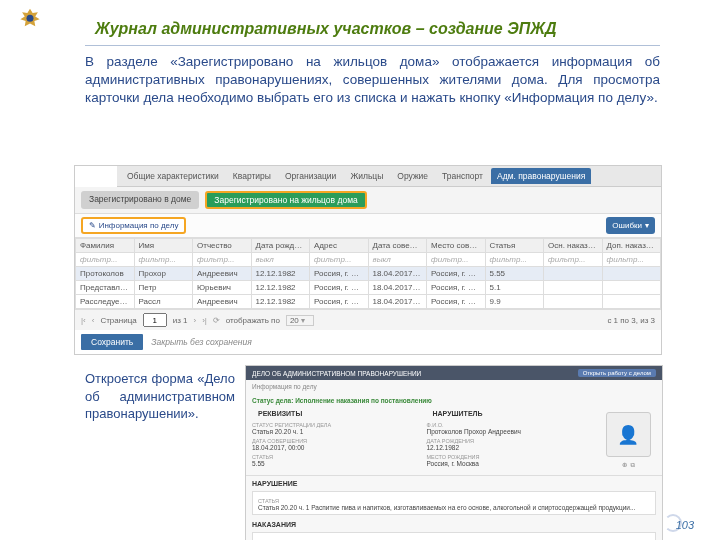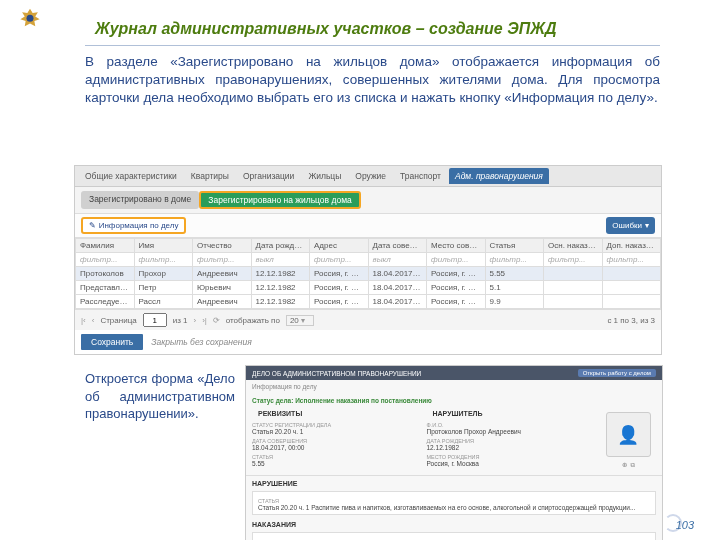--- a/index.html
+++ b/index.html
@@ -2,24 +2,24 @@
 <html><head>
 <meta charset="utf-8">
 <style>
   * { box-sizing: border-box; margin: 0; padding: 0; }
   body { width: 720px; height: 540px; font-family: Arial, sans-serif; background: #fff; color: #333; font-size: 10px; position: relative; overflow: hidden; }
   .emblem { position: absolute; top: 6px; left: 16px; width: 28px; height: 28px; }
   .title { position: absolute; top: 20px; left: 95px; font-size: 16px; font-weight: bold; color: #4d7c0f; font-style: italic; }
   .divider { position: absolute; top: 45px; left: 85px; right: 60px; height: 1px; background: #b0c0d8; }
   .intro { position: absolute; top: 53px; left: 85px; right: 60px; font-size: 13.5px; color: #2a4a8a; line-height: 1.35; text-align: justify; }
   .shot1 { position: absolute; top: 165px; left: 74px; width: 588px; background: #fff; border: 1px solid #ccc; font-size: 8.5px; }
-  .tabs { display: flex; background: #e8e8e8; border-bottom: 1px solid #ccc; padding: 2px 4px; gap: 2px; flex-wrap: wrap; }
+  .tabs { display: flex; background: #e8e8e8; border-bottom: 1px solid #ccc; padding: 2px 4px; gap: 2px; flex-wrap: wrap; margin-left: 42px; }
   .tab { padding: 3px 6px; color: #555; cursor: pointer; border-radius: 2px 2px 0 0; }
-  .tab.active { background: #3a6ea5; color: #fff; font-style: italic; }
-  .subtabs { display: flex; background: #f4f4f4; padding: 4px 6px; border-bottom: 1px solid #ddd; }
+  .tab.active { background: #3a6ea5; color: #fff; }
+  .subtabs { display: flex; background: #f4f4f4; padding: 4px 6px; gap: 6px; border-bottom: 1px solid #ddd; }
   .subtab { padding: 3px 8px; background: #d0d0d0; border-radius: 3px; color: #444; }
   .subtab.active { background: #2a9d5a; color: #fff; border: 2px solid #f5a623; padding: 2px 7px; }
   .toolbar { display: flex; justify-content: space-between; padding: 3px 6px; background: #fcfcfc; border-bottom: 1px solid #ddd; }
   .btn { padding: 2px 6px; border-radius: 3px; display: inline-flex; align-items: center; gap: 3px; font-size: 8px; }
   .btn-info { background: #fff; border: 2px solid #f5a623; color: #2a4a8a; }
   .btn-err { background: #3a6ea5; color: #fff; }
   table { width: 100%; border-collapse: collapse; font-size: 8px; table-layout: fixed; }
   th, td { border: 1px solid #ddd; padding: 2px 4px; text-align: left; overflow: hidden; white-space: nowrap; text-overflow: ellipsis; color: #555; }
   th { background: #f0f0f0; font-weight: normal; }
   tr.filter td { color: #aaa; font-style: italic; }

